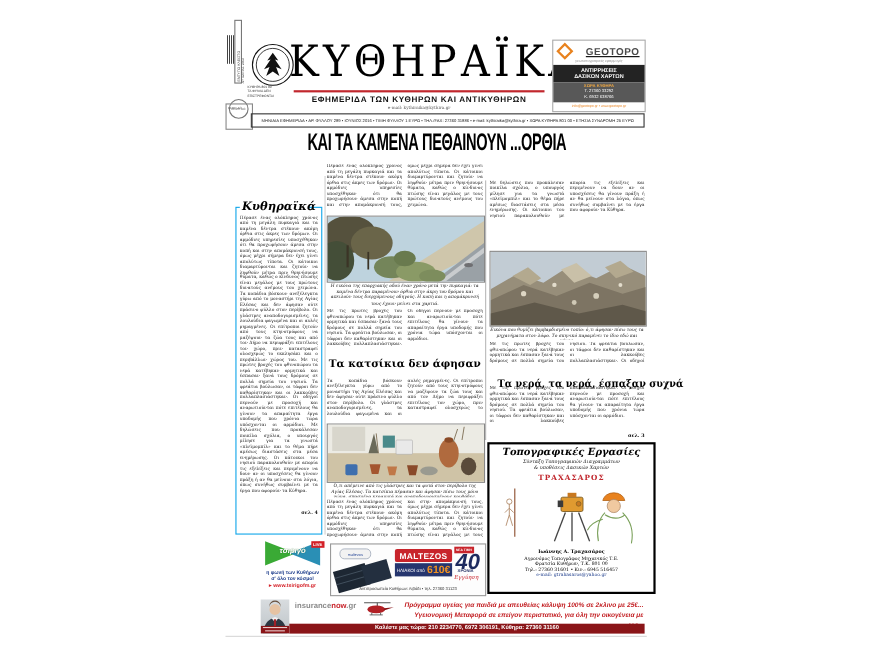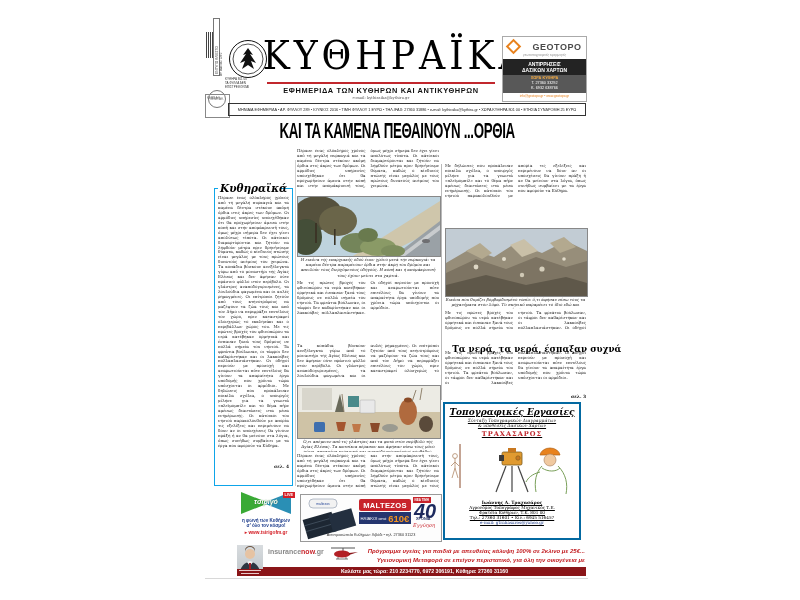--- a/index.html
+++ b/index.html
@@ -41,21 +41,21 @@
   </div>
 
   <div class="abs ctr" style="left:55px;top:6px;width:242px;height:46px;">
     <span class="fit" style="font-family:'DejaVu Serif',serif;font-size:37px;letter-spacing:4px;color:#000;transform:scale(0.98,1.06);">ΚΥΘΗΡΑΪΚΑ</span>
   </div>
   <div class="abs" style="left:62px;top:54px;width:228px;height:2.2px;background:#c1272d;"></div>
   <div class="abs ctr sansb" style="left:55px;top:58px;width:242px;font-size:7.4px;letter-spacing:0.6px;color:#111;">ΕΦΗΜΕΡΙΔΑ ΤΩΝ ΚΥΘΗΡΩΝ ΚΑΙ ΑΝΤΙΚΥΘΗΡΩΝ</div>
   <div class="abs ctr" style="left:55px;top:67px;width:242px;font-size:3.8px;color:#555;">e-mail: kythiraika@kythira.gr</div>
 
   <div class="abs" style="left:297px;top:8px;width:83px;height:64px;border:1px solid #aaa;background:#fff;font-family:'Liberation Sans',sans-serif;">
-    <div style="display:flex;align-items:center;justify-content:center;gap:14px;margin-top:4px;">
+    <div style="display:flex;align-items:center;justify-content:center;gap:14px;margin-top:4px;text-decoration:underline;">
       <span style="display:inline-block;width:7px;height:7px;border:2px solid #e8821e;transform:rotate(45deg);"></span>
       <span style="font-size:9px;font-weight:bold;color:#4a4a4a;letter-spacing:0.5px;">GEOTOPO</span>
     </div>
     <div class="ctr" style="font-size:3.4px;color:#999;font-style:italic;margin-top:1px;">γεωτοπογραφικές εφαρμογές</div>
     <div class="ctr" style="margin-top:2px;background:#232323;color:#fff;font-weight:bold;font-size:5px;line-height:1.25;padding:1.5px 0;">
       <div>ΑΝΤΙΡΡΗΣΕΙΣ</div>
       <div>ΔΑΣΙΚΩΝ ΧΑΡΤΩΝ</div>
     </div>
     <div class="ctr" style="background:#585858;color:#fff;font-size:3.8px;line-height:1.35;padding:1.5px 0;">
       <div style="color:#f0a842;font-weight:bold;">ΧΩΡΑ ΚΥΘΗΡΑ</div>
@@ -110,20 +110,21 @@
     <ellipse cx="80" cy="50" rx="18" ry="9" fill="#8a9a66"></ellipse>
     <ellipse cx="70" cy="38" rx="10" ry="7" fill="#697a4e"></ellipse>
     <ellipse cx="95" cy="54" rx="12" ry="6" fill="#7d8d5d"></ellipse>
     <ellipse cx="128" cy="44" rx="4" ry="2" fill="#6f6f72"></ellipse>
   </svg>
   <div class="abs cap" style="left:92px;top:229px;width:142px;height:22px;">Η εικόνα της επαρχιακής οδού έναν χρόνο μετά την πυρκαγιά: τα καμένα δέντρα παραμένουν όρθια στην άκρη του δρόμου και απειλούν τους διερχόμενους οδηγούς. Η κοπή και η απομάκρυνσή τους έχουν μείνει στα χαρτιά.</div>
 
   <div class="abs micro t2c" style="left:92px;top:253px;width:142px;height:35px;">Με τις πρώτες βροχές του φθινοπώρου τα νερά κατέβηκαν ορμητικά και έσπασαν ξανά τους δρόμους σε πολλά σημεία του νησιού. Τα φρεάτια βούλωσαν, οι τάφροι δεν καθαρίστηκαν και οι λακκούβες πολλαπλασιάστηκαν. Οι οδηγοί περνούν με προσοχή και αναρωτιούνται πότε επιτέλους θα γίνουν τα απαραίτητα έργα υποδομής που χρόνια τώρα υπόσχονται οι αρμόδιοι.</div>
 
   <div class="abs ctr" style="left:92px;top:291px;width:142px;height:22px;">
+    <div><span class="fit serb" style="font-size:9.5px;">Τα κατσίκια δεν άφησαν</span></div>
   </div>
   <div class="abs micro t2c" style="left:92px;top:316px;width:142px;height:39px;">Τα κοπάδια βόσκουν ανεξέλεγκτα γύρω από το μοναστήρι της Αγίας Ελέσας και δεν άφησαν ούτε πράσινο φύλλο στον περίβολο. Οι γλάστρες αναποδογυρισμένες, τα λουλούδια φαγωμένα και οι αυλές ρημαγμένες. Οι επίτροποι ζητούν από τους κτηνοτρόφους να μαζέψουν τα ζώα τους και από τον Δήμο να περιφράξει επιτέλους τον χώρο, πριν καταστραφεί ολοσχερώς το εκκλησάκι και ο περιβάλλων χώρος του.</div>
 
   <svg class="abs photo" style="left:92px;top:357px;" width="142" height="52" viewBox="0 0 142 52" preserveAspectRatio="none">
     <rect width="142" height="52" fill="#dddbd2"></rect>
     <rect x="0" y="0" width="142" height="28" fill="#ecebe4"></rect>
     <rect x="0" y="26" width="142" height="26" fill="#cfc3a6"></rect>
     <rect x="4" y="2" width="30" height="22" fill="#d8d6cc"></rect>
     <rect x="62" y="14" width="15" height="13" rx="1" fill="#e9e9e9" stroke="#a8a8a8" stroke-width="0.5"></rect>
     <rect x="50" y="10" width="11" height="11" fill="#4a8a8a"></rect>
@@ -162,21 +163,21 @@
   <div class="abs cap" style="left:240px;top:269px;width:141px;height:12px;">Εικόνα που θυμίζει βομβαρδισμένο τοπίο: ό,τι άφησαν πίσω τους τα μηχανήματα στον λόφο. Το σκηνικό παραμένει το ίδιο εδώ και μήνες.</div>
 
   <div class="abs micro t2c" style="left:240px;top:283px;width:141px;height:24px;">Με τις πρώτες βροχές του φθινοπώρου τα νερά κατέβηκαν ορμητικά και έσπασαν ξανά τους δρόμους σε πολλά σημεία του νησιού. Τα φρεάτια βούλωσαν, οι τάφροι δεν καθαρίστηκαν και οι λακκούβες πολλαπλασιάστηκαν. Οι οδηγοί περνούν με προσοχή και αναρωτιούνται πότε επιτέλους θα γίνουν τα απαραίτητα έργα υποδομής που χρόνια τώρα υπόσχονται οι αρμόδιοι.</div>
 
   <div class="abs ctr" style="left:240px;top:309px;width:141px;height:12px;">
     <span class="fit serb" style="font-size:9.5px;transform:scale(0.92,1);">Τα νερά, τα νερά, έσπαξαν συχνά</span>
   </div>
   <div class="abs micro t2c" style="left:240px;top:323px;width:141px;height:44px;">Με τις πρώτες βροχές του φθινοπώρου τα νερά κατέβηκαν ορμητικά και έσπασαν ξανά τους δρόμους σε πολλά σημεία του νησιού. Τα φρεάτια βούλωσαν, οι τάφροι δεν καθαρίστηκαν και οι λακκούβες πολλαπλασιάστηκαν. Οι οδηγοί περνούν με προσοχή και αναρωτιούνται πότε επιτέλους θα γίνουν τα απαραίτητα έργα υποδομής που χρόνια τώρα υπόσχονται οι αρμόδιοι.</div>
   <div class="abs" style="left:240px;top:366px;width:141px;text-align:right;font-size:4.4px;font-weight:bold;">σελ. 3</div>
 
-  <div class="abs ctr" style="left:238px;top:374px;width:138px;height:138px;border:2px solid #0369a1;box-sizing:border-box;background:#fff;text-decoration:underline;">
+  <div class="abs ctr" style="left:238px;top:374px;width:153px;height:138px;border:2px solid #000000;box-sizing:border-box;background:#fff;">
     <div style="font-family:'DejaVu Serif',serif;font-style:italic;font-weight:bold;font-size:9px;margin-top:3px;">Τοπογραφικές Εργασίες</div>
     <div style="font-size:4.4px;font-style:italic;color:#222;margin-top:1px;">Σύνταξη Τοπογραφικών Διαγραμμάτων</div>
     <div style="font-size:4.4px;font-style:italic;color:#222;">&amp; υποθέσεις Δασικών Χαρτών</div>
     <div style="font-size:6.6px;font-weight:bold;color:#c1272d;letter-spacing:1px;margin-top:1.5px;">ΤΡΑΧΑΣΑΡΟΣ</div>
     <svg width="132" height="58" viewBox="0 0 132 58">
       <line x1="14" y1="6" x2="14" y2="50" stroke="#8a4a2a" stroke-width="1"></line>
       <circle cx="9" cy="18" r="2.4" fill="none" stroke="#b08968" stroke-width="0.8"></circle>
       <path d="M9 20 v10 m0 0 l-3 10 m3 -10 l3 10 m-3 -16 l-4 4 m4 -4 l4 4" fill="none" stroke="#b08968" stroke-width="0.8"></path>
       <line x1="60" y1="28" x2="50" y2="54" stroke="#444" stroke-width="1.2"></line>
       <line x1="66" y1="28" x2="66" y2="54" stroke="#444" stroke-width="1.2"></line>

